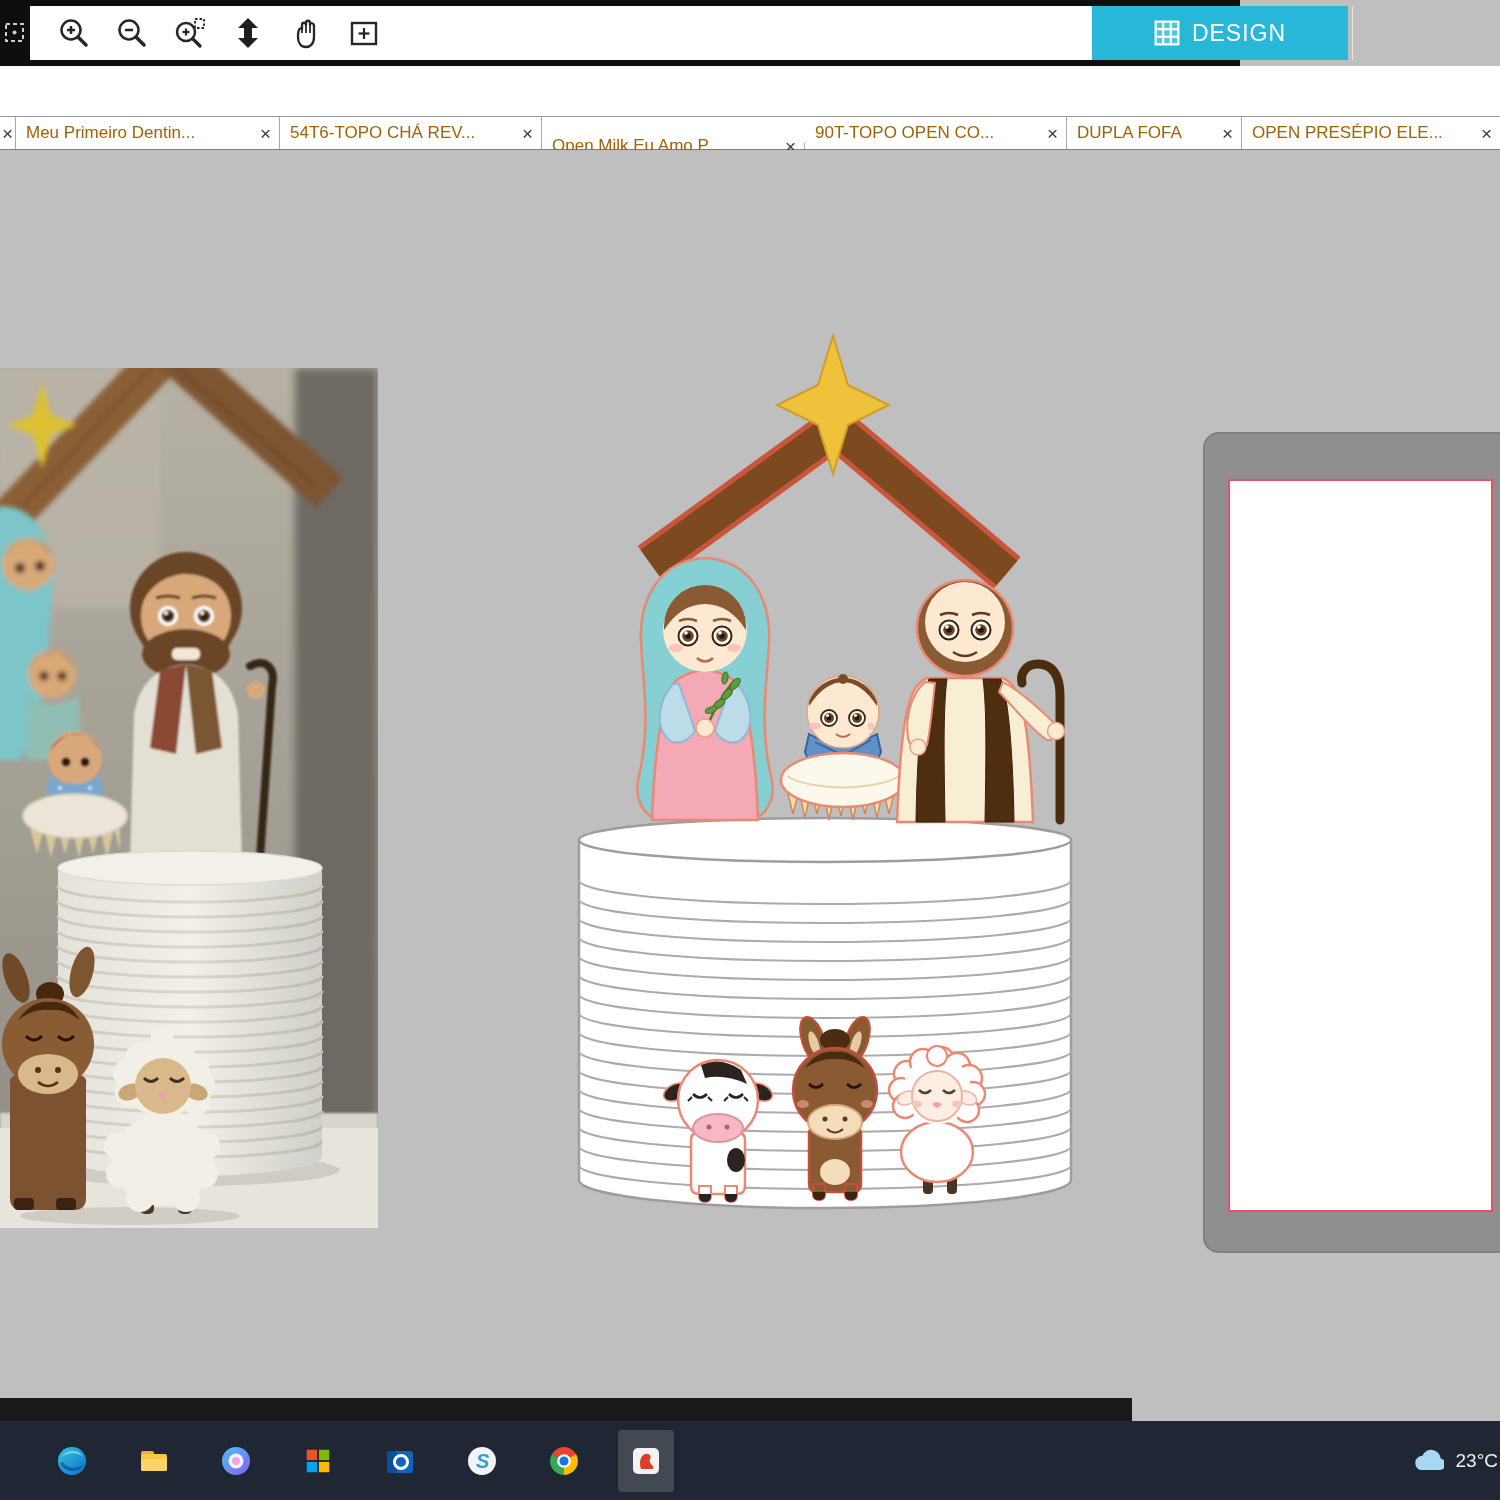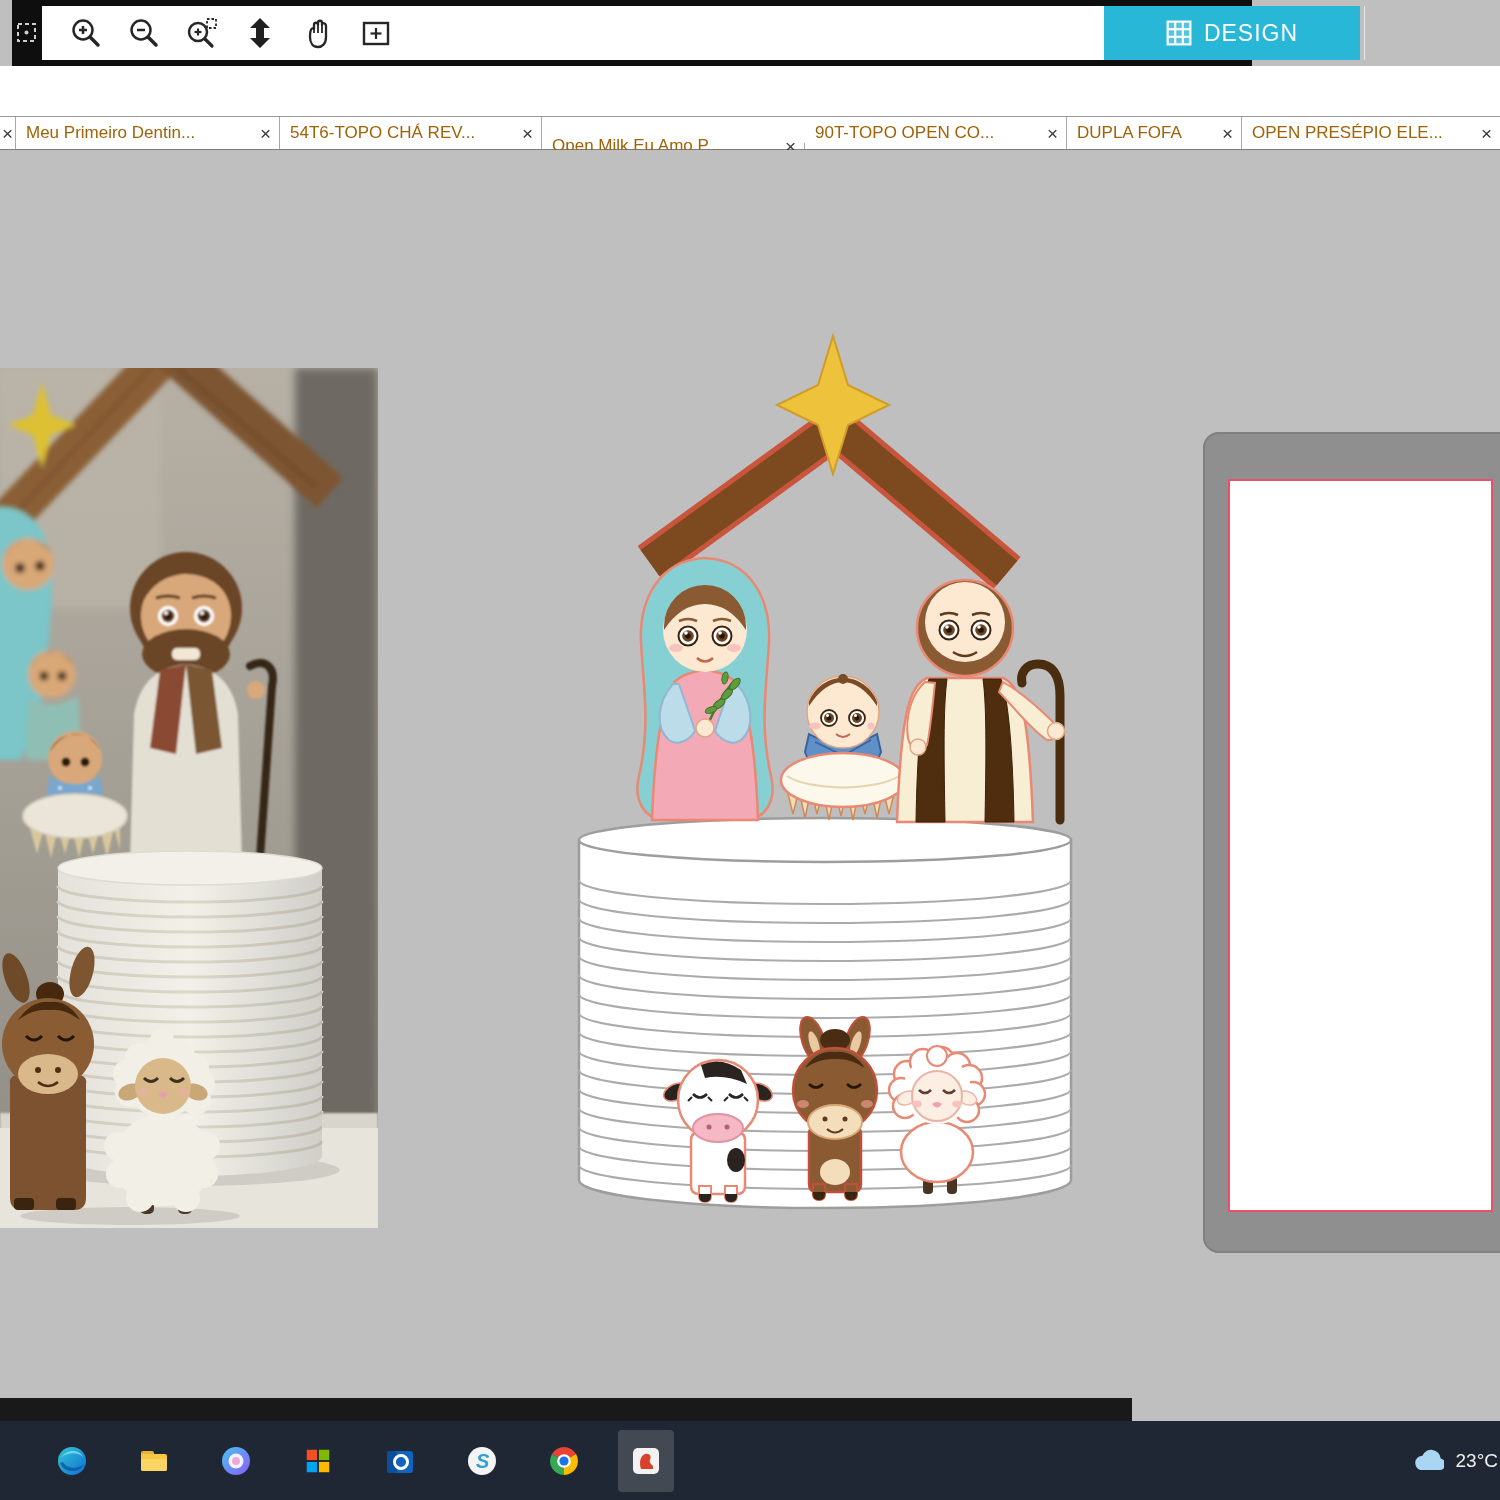--- a/index.html
+++ b/index.html
@@ -1,20 +1,20 @@
 <!DOCTYPE html>
 <html style="--accent: #29b7d8; --canvas: #bfbfbf; --taskbar: #1e2733; --page-border: #e8506a; --artboard-frame: #8f8f8f;"><head>
 <meta charset="utf-8">
 <style>
   html,body{margin:0;padding:0;}
   body{width:1500px;height:1500px;overflow:hidden;position:relative;
        background:#bfbfbf;font-family:"Liberation Sans",sans-serif;}
 
   
-  .header{position:absolute;top:0;left:12px;width:1240px;height:66px;background:#0e0e0e;}
+  .header{position:absolute;top:0;left:0;width:1240px;height:66px;background:#0e0e0e;}
   .corner-tool{position:absolute;top:12px;left:1px;width:27px;height:42px;
                display:flex;align-items:center;justify-content:center;}
   .header-bar{position:absolute;top:6px;left:30px;right:0;height:54px;background:#ffffff;
               display:flex;align-items:center;}
   .toolbar{display:flex;align-items:center;gap:18px;padding-left:24px;}
   .tool-btn{width:40px;height:40px;display:flex;align-items:center;justify-content:center;cursor:pointer;}
   .design-tab{position:absolute;left:1062px;top:0;height:54px;width:256px;
               background:var(--accent,#29b7d8);color:#fff;display:flex;align-items:center;
               justify-content:center;gap:12px;font-size:23px;letter-spacing:1px;cursor:pointer;}
   .account{position:absolute;left:1322px;right:0;top:0;height:54px;background:#e6e6e6;

